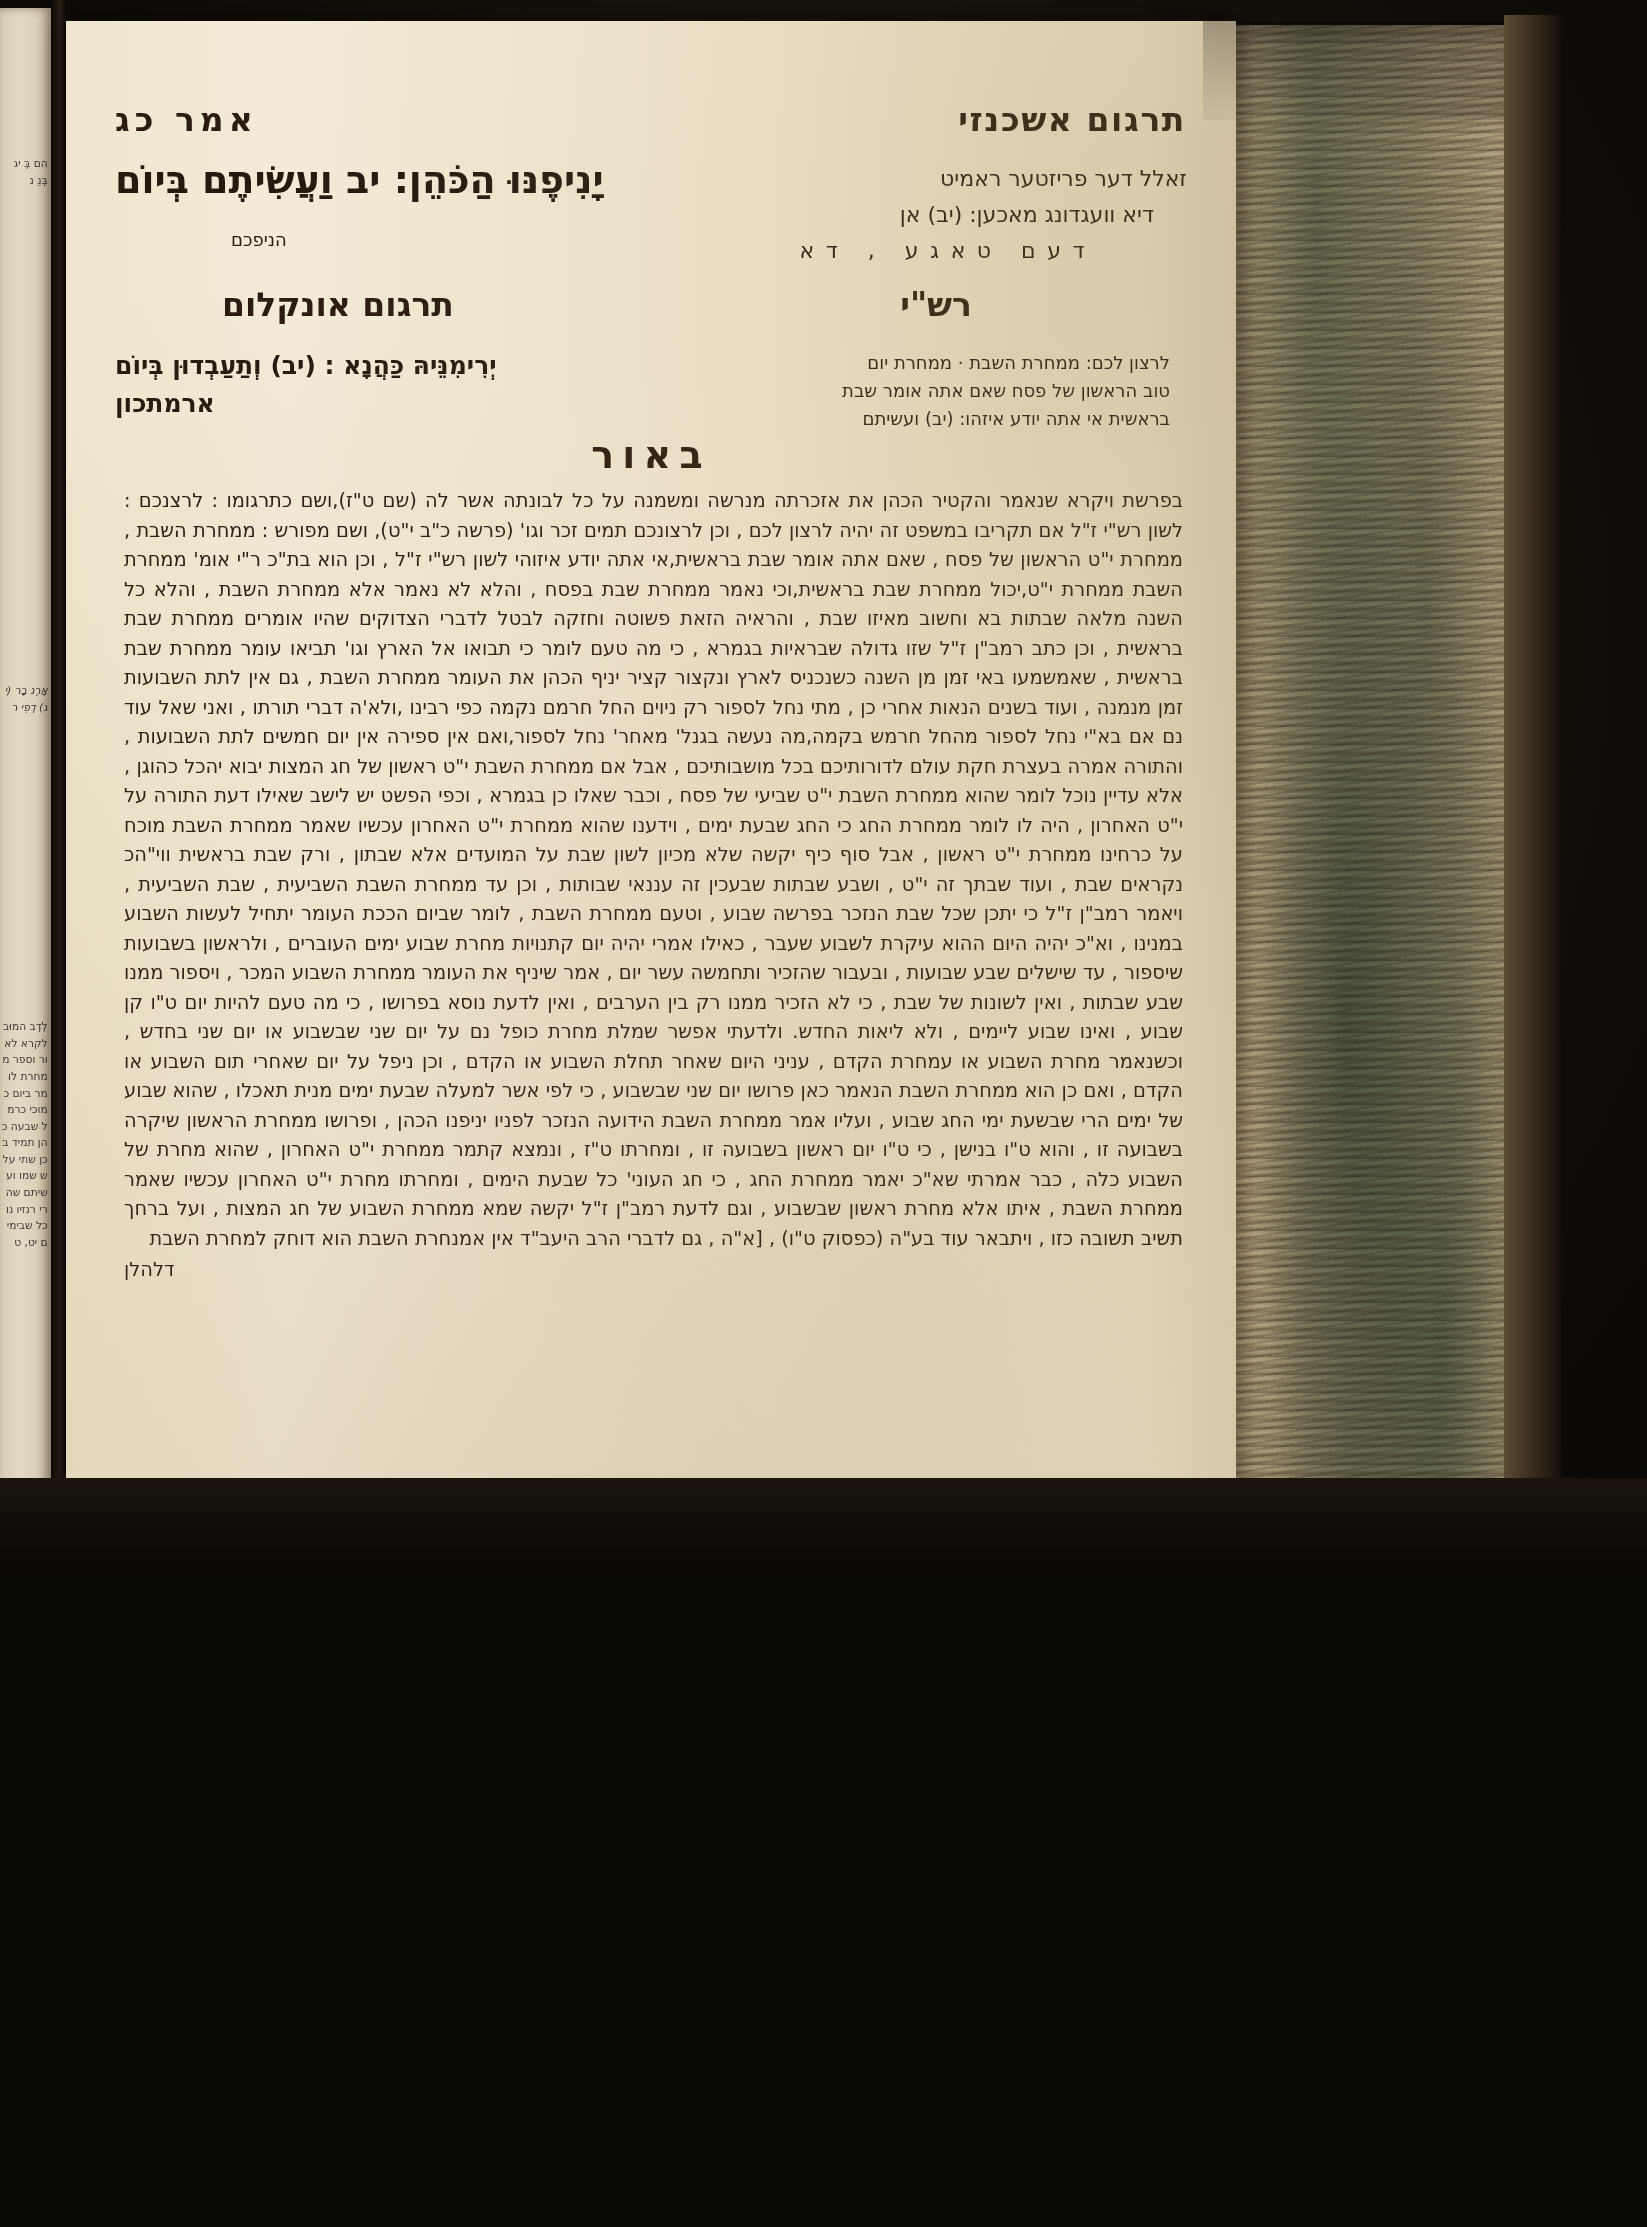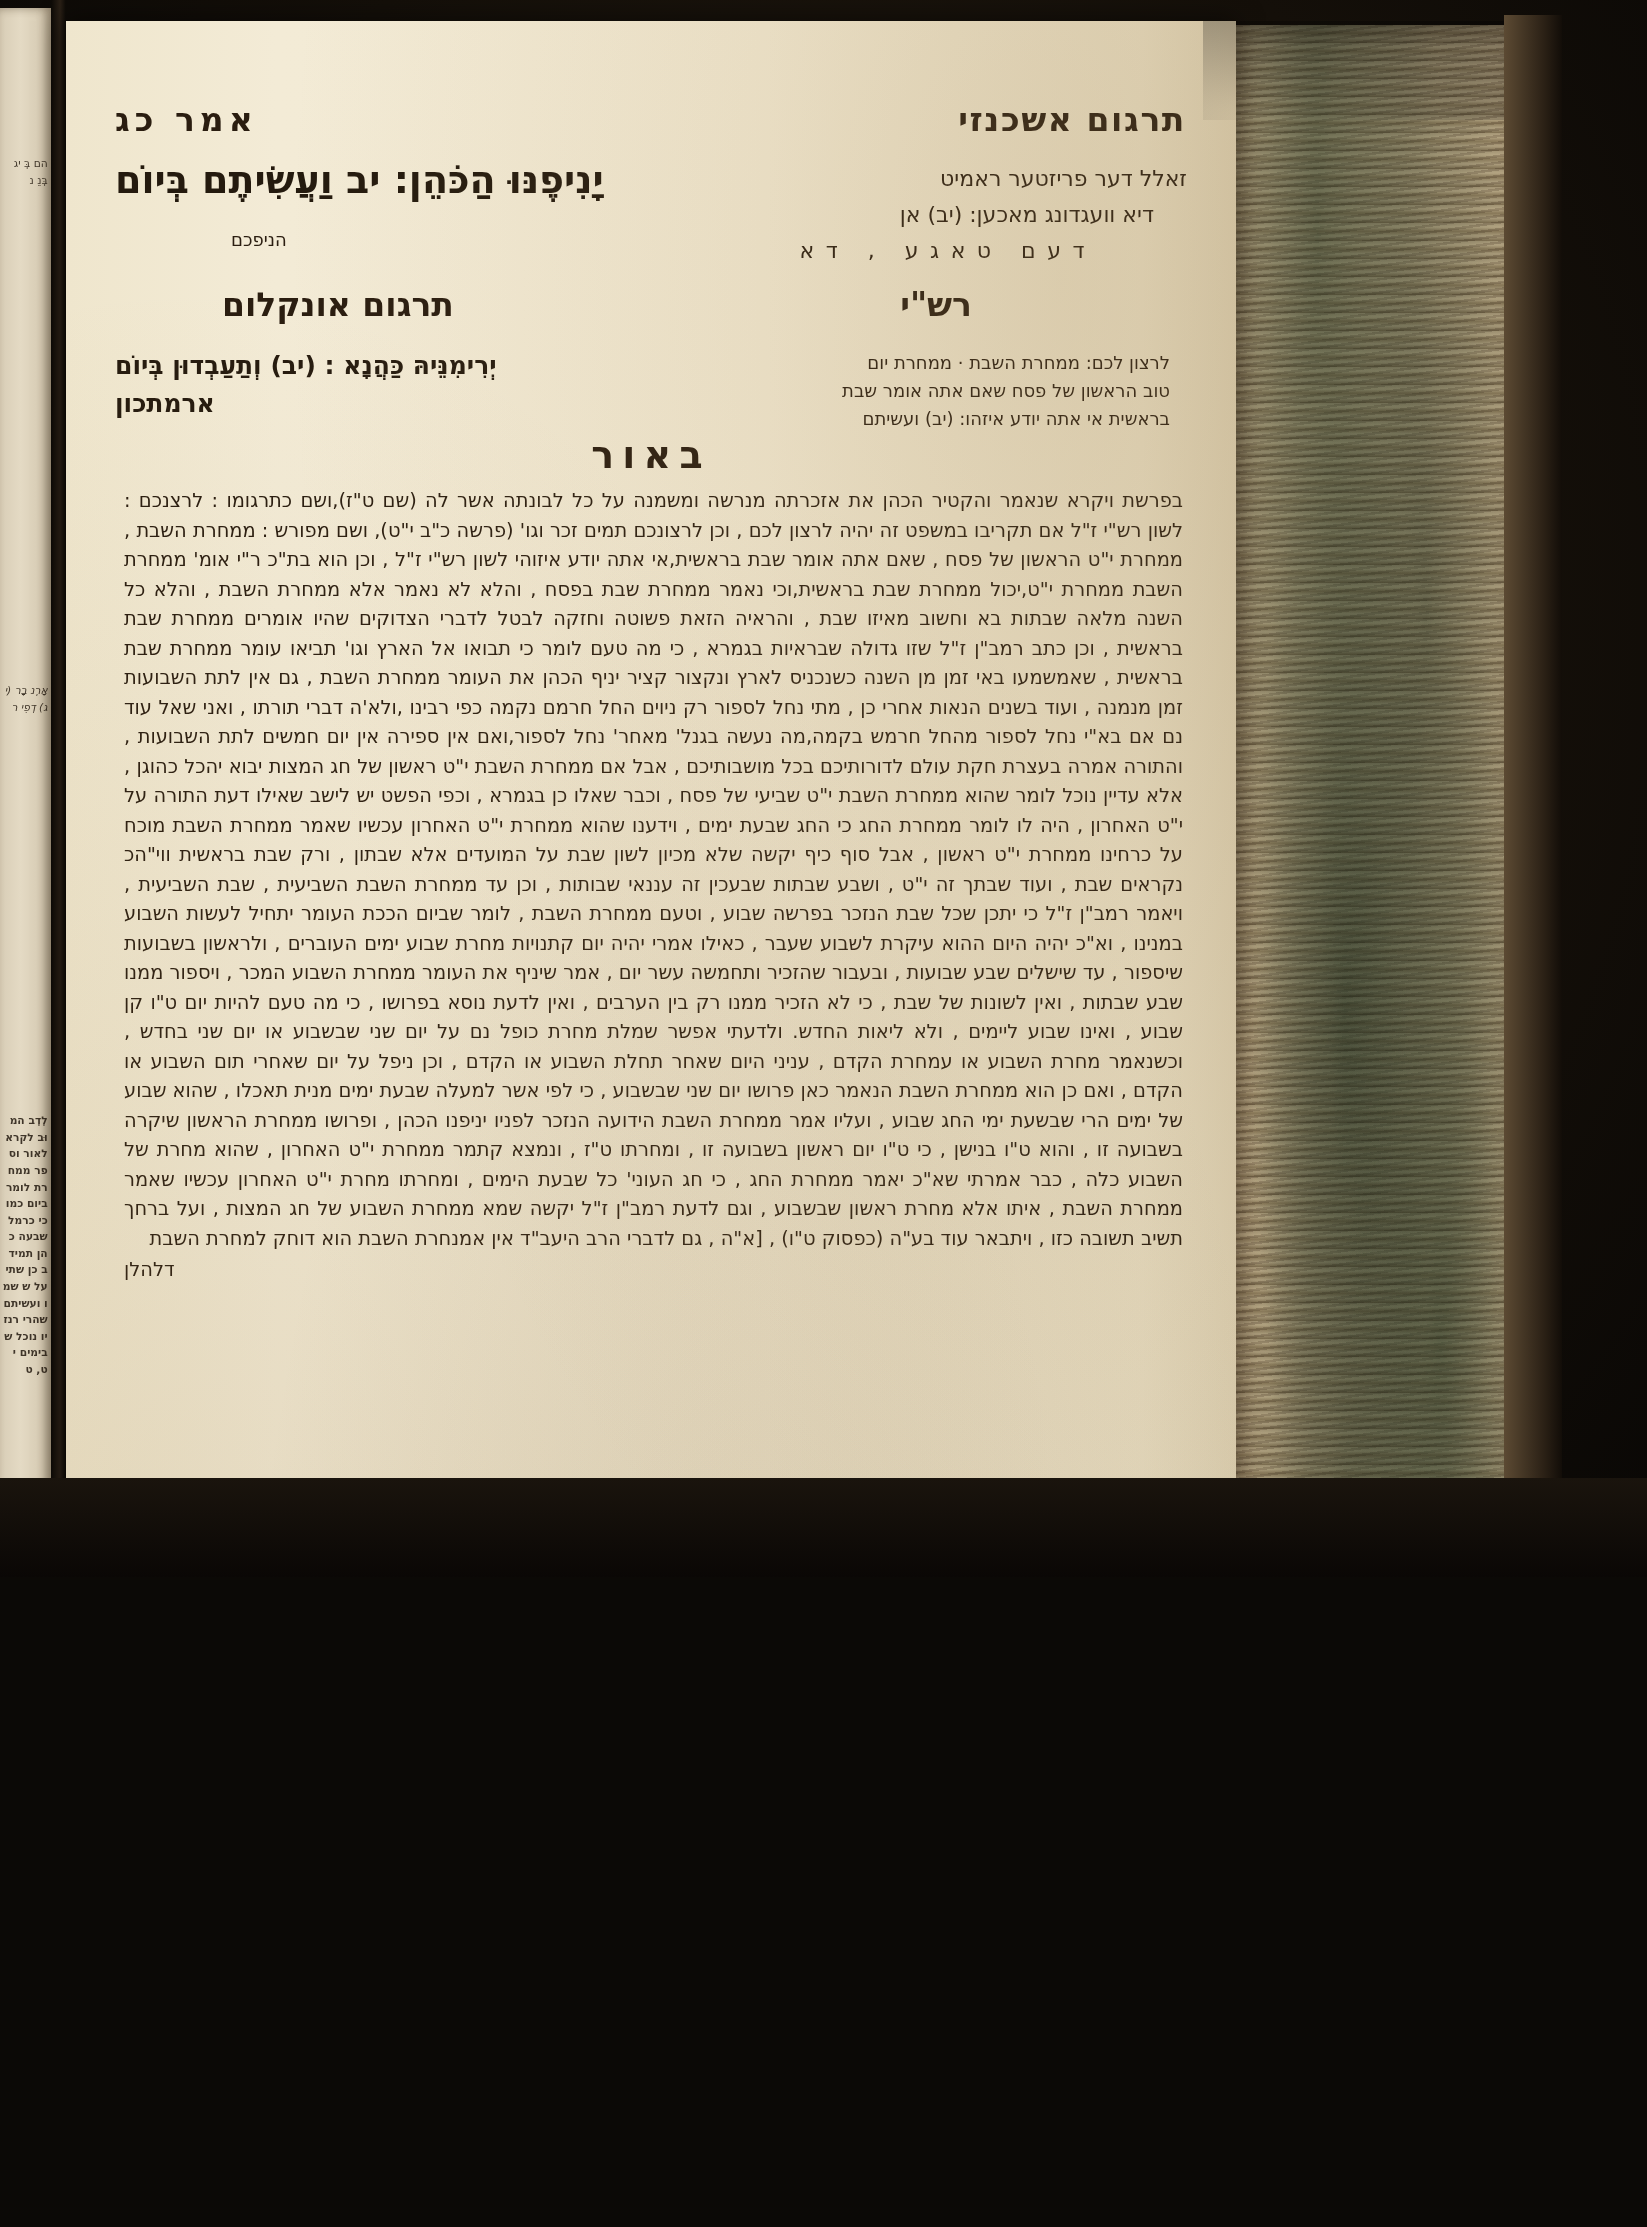--- a/index.html
+++ b/index.html
@@ -50,21 +50,21 @@
     direction: rtl;
     text-align: right;
     font-family: "DejaVu Sans", sans-serif;
     font-size: 10.7px;
     line-height: 1.55;
     color: #241a10;
     opacity: .85;
     word-break: break-all;
   }
   .left-page .lp-text.block2 { top: 675px; font-style: italic; }
-  .left-page .lp-text.block3 { top: 1105px; font-weight: bold; }
+  .left-page .lp-text.block3 { top: 1011px; }
 
   
   .gutter {
     position: absolute;
     left: 51px;
     top: 0;
     width: 15px;
     height: 2227px;
     background: linear-gradient(90deg,#0d0a06,#2a2016 60%,#0d0a06);
   }

